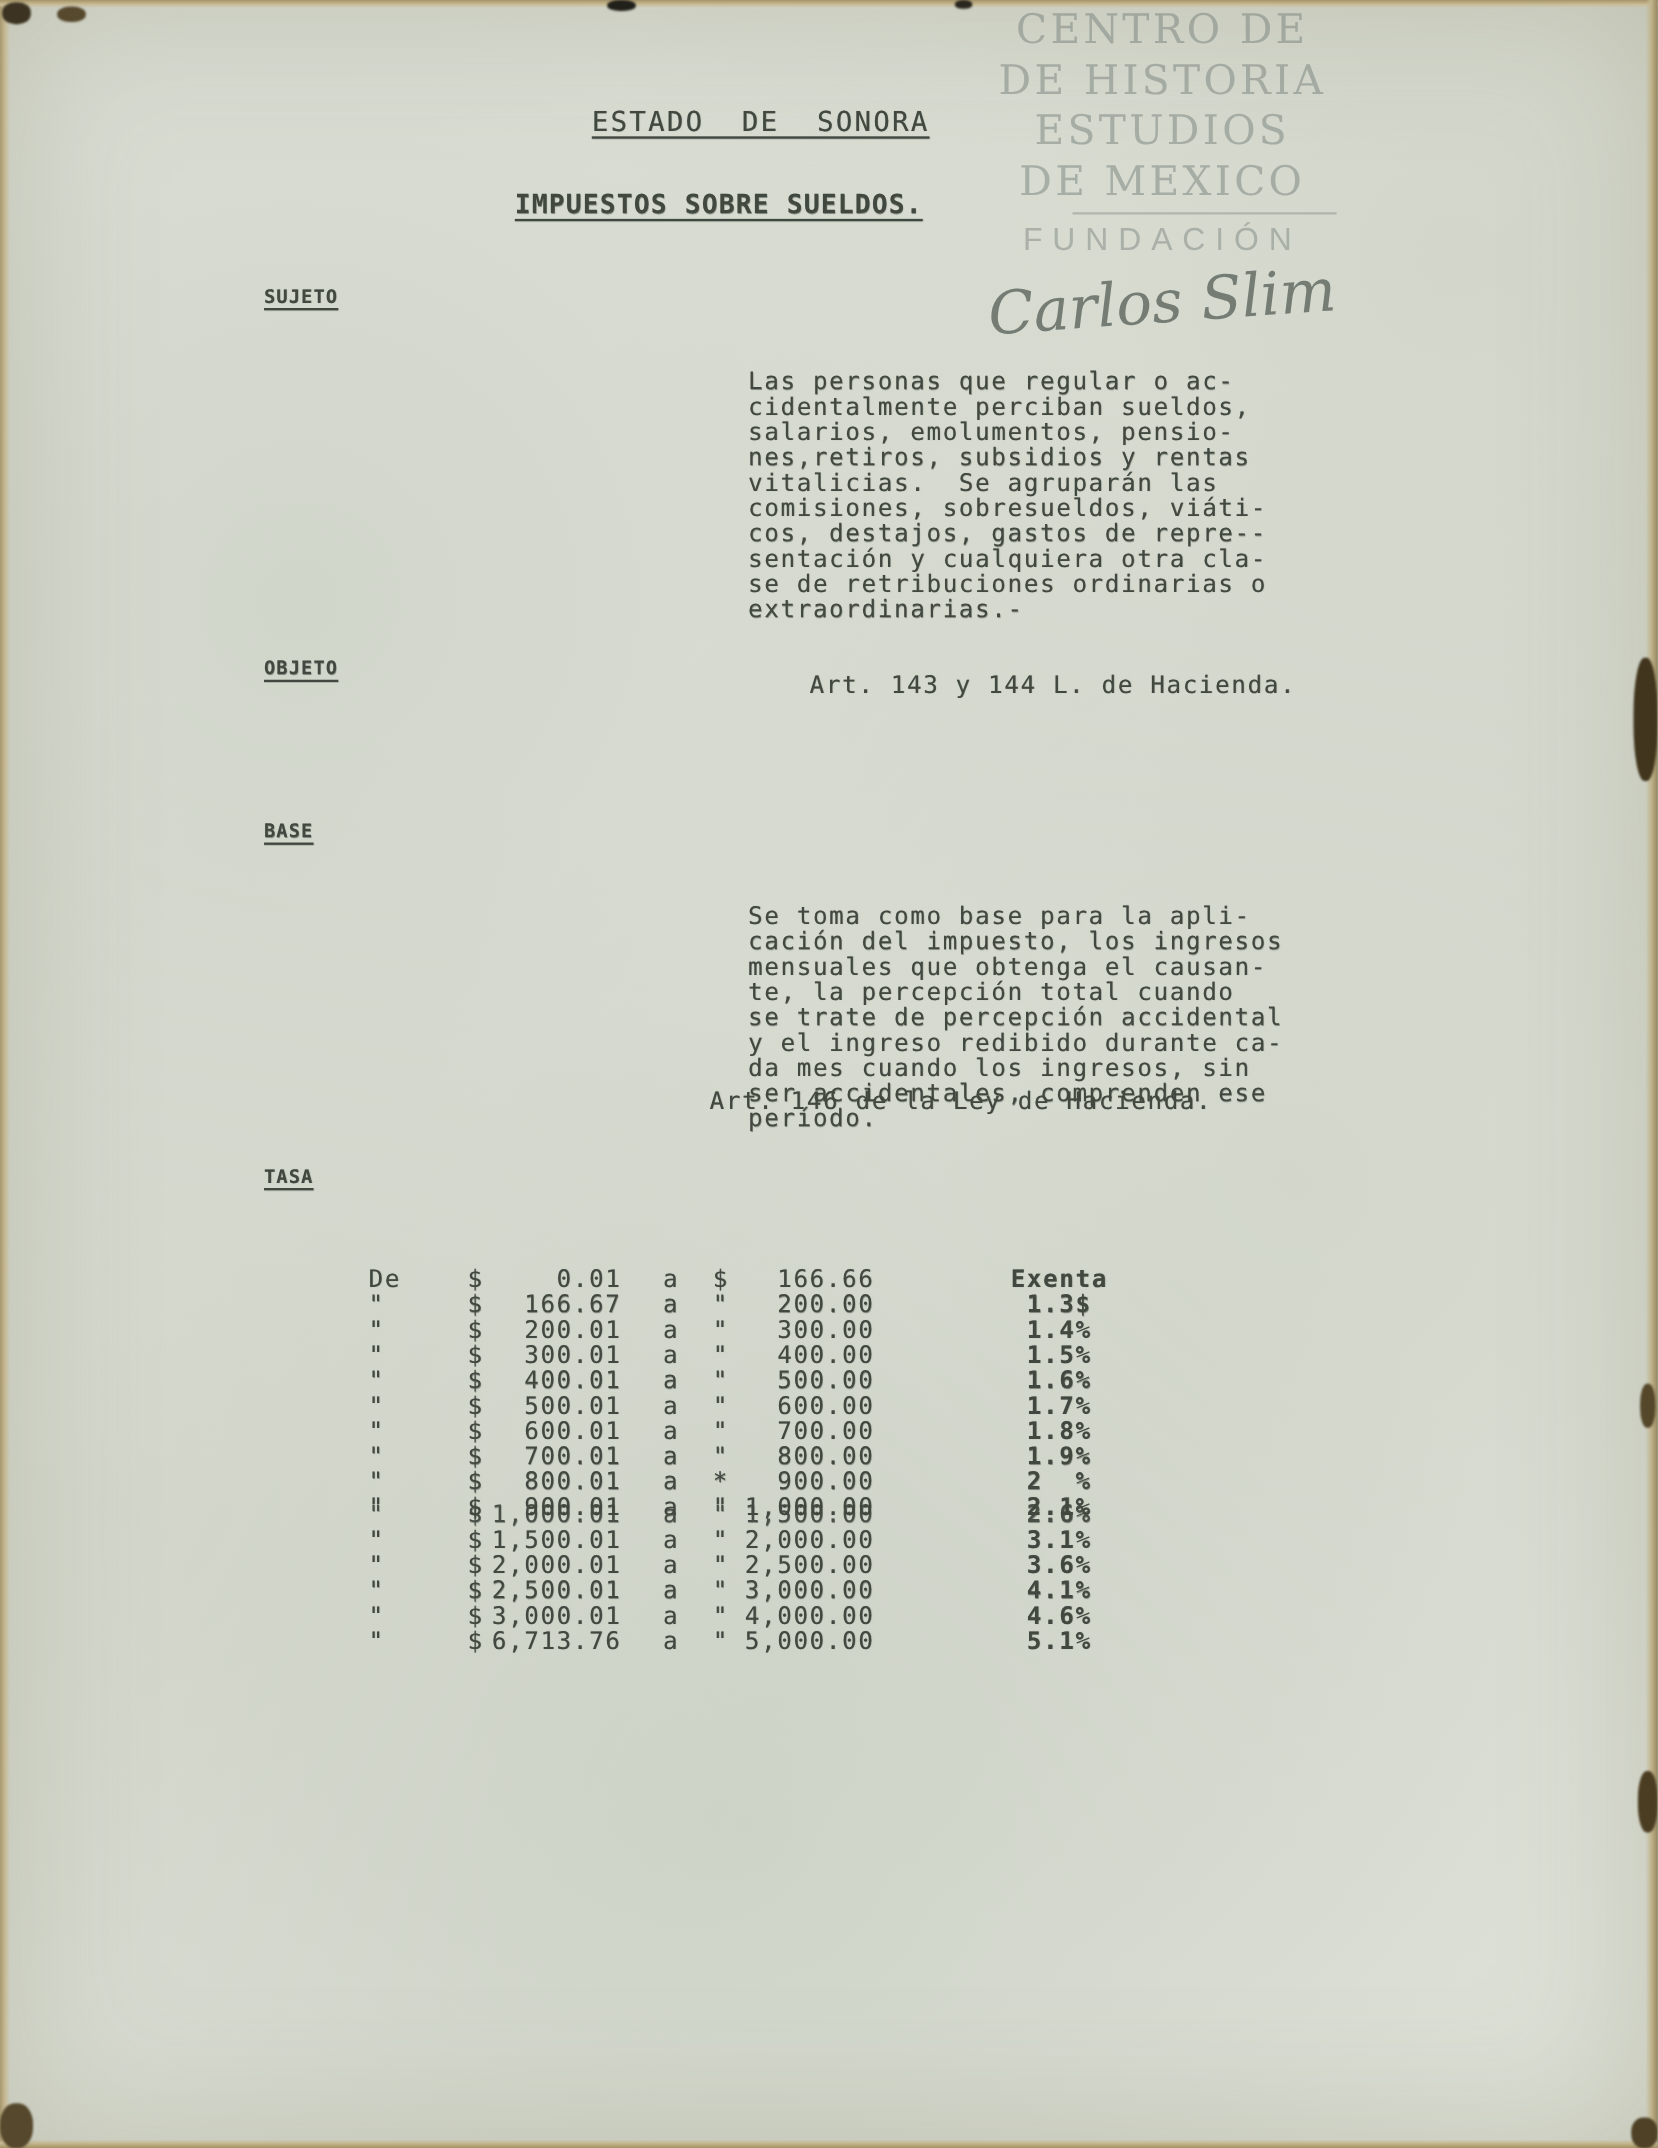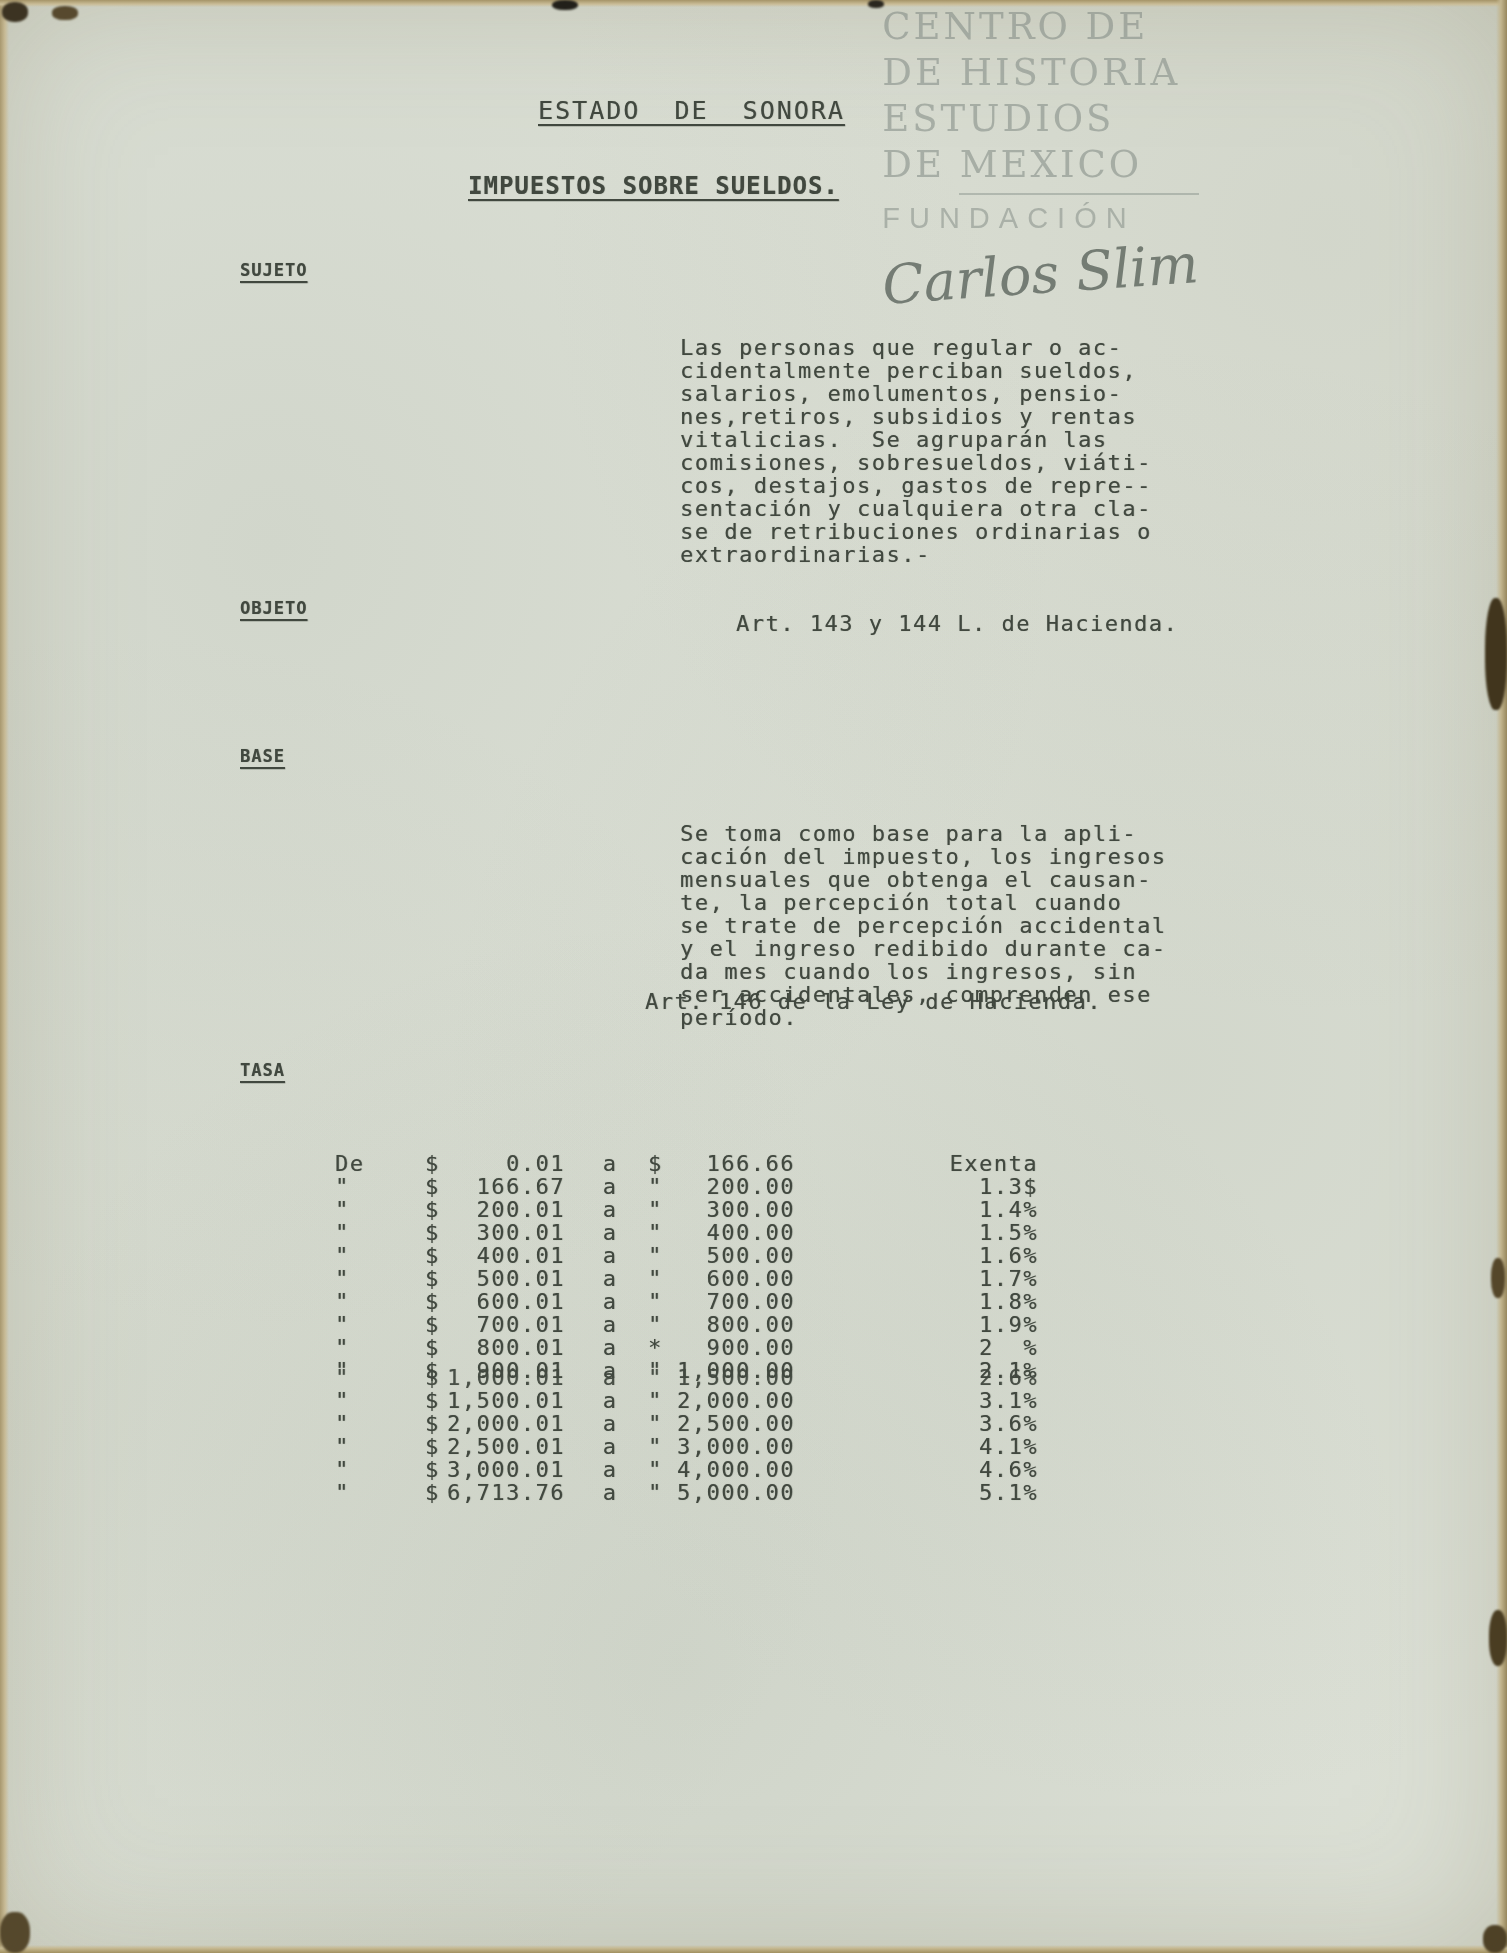--- a/index.html
+++ b/index.html
@@ -21,21 +21,21 @@
 
   
   .edge{position:absolute;pointer-events:none;}
   .edge-left{left:0;top:0;width:9px;height:100%;background:linear-gradient(90deg,#a8986f,#c8bb96 55%,rgba(200,187,150,0));}
   .edge-top{left:0;top:0;height:7px;width:100%;background:linear-gradient(180deg,#a59468,#cabd98 60%,rgba(202,189,152,0));}
   .edge-right{right:0;top:0;width:11px;height:100%;background:linear-gradient(270deg,#97875d,#c2b58e 55%,rgba(194,181,142,0));}
   .edge-bottom{bottom:0;left:0;height:8px;width:100%;background:linear-gradient(0deg,#a1905f,#c6b992 60%,rgba(198,185,146,0));}
   .blot{position:absolute;border-radius:45%;filter:blur(1px);pointer-events:none;}
 
   
-  .watermark{position:absolute;top:4px;right:308px;text-align:left;pointer-events:none;}
+  .watermark{position:absolute;top:4px;right:292px;text-align:center;pointer-events:none;}
   .wm-line{font-family:"DejaVu Serif","Liberation Serif",serif;font-size:37px;line-height:46px;letter-spacing:3px;color:rgba(122,132,126,0.52);}
   .wm-rule{border-top:2px solid rgba(125,135,128,0.42);width:240px;margin:5px 0 7px auto;}
   .wm-foundation{font-family:"Liberation Sans",sans-serif;font-size:29px;letter-spacing:9px;color:rgba(138,147,140,0.58);}
   .wm-signature{font-family:"DejaVu Serif","Liberation Serif",serif;font-style:italic;font-size:54px;color:rgba(88,98,90,0.78);transform:rotate(-4deg);margin-top:8px;}
 
   
   .abs{position:absolute;}
   .title{left:538px;top:96px;font-size:25px;letter-spacing:2px;font-weight:normal;white-space:pre;}
   .subtitle{left:468px;top:172px;font-size:24px;letter-spacing:1px;font-weight:bold;white-space:pre;}
   .heading{left:240px;font-size:17px;letter-spacing:1px;font-weight:bold;}
@@ -48,21 +48,21 @@
   
   .tariff{left:335px;top:1152px;font-size:22px;letter-spacing:1.5px;}
   .t-row{display:flex;height:23px;line-height:23px;white-space:pre;}
   .c{display:block;}
   .c1{width:90px;}
   .cur{width:20px;}
   .from{width:120px;text-align:right;}
   .mid{width:20px;margin-left:35px;text-align:center;}
   .cur2{width:20px;margin-left:28px;}
   .to{width:127px;text-align:right;}
-  .rate{margin-left:93px;width:150px;text-align:right;}
+  .rate{margin-left:93px;width:150px;text-align:center;font-weight:bold;}
   .r-overlap{margin-top:-16px;opacity:0.95;}
 </style>
 </head>
 <body>
 
 <div class="page">
 
   <div class="edge edge-left"></div>
   <div class="edge edge-top"></div>
   <div class="edge edge-right"></div>

